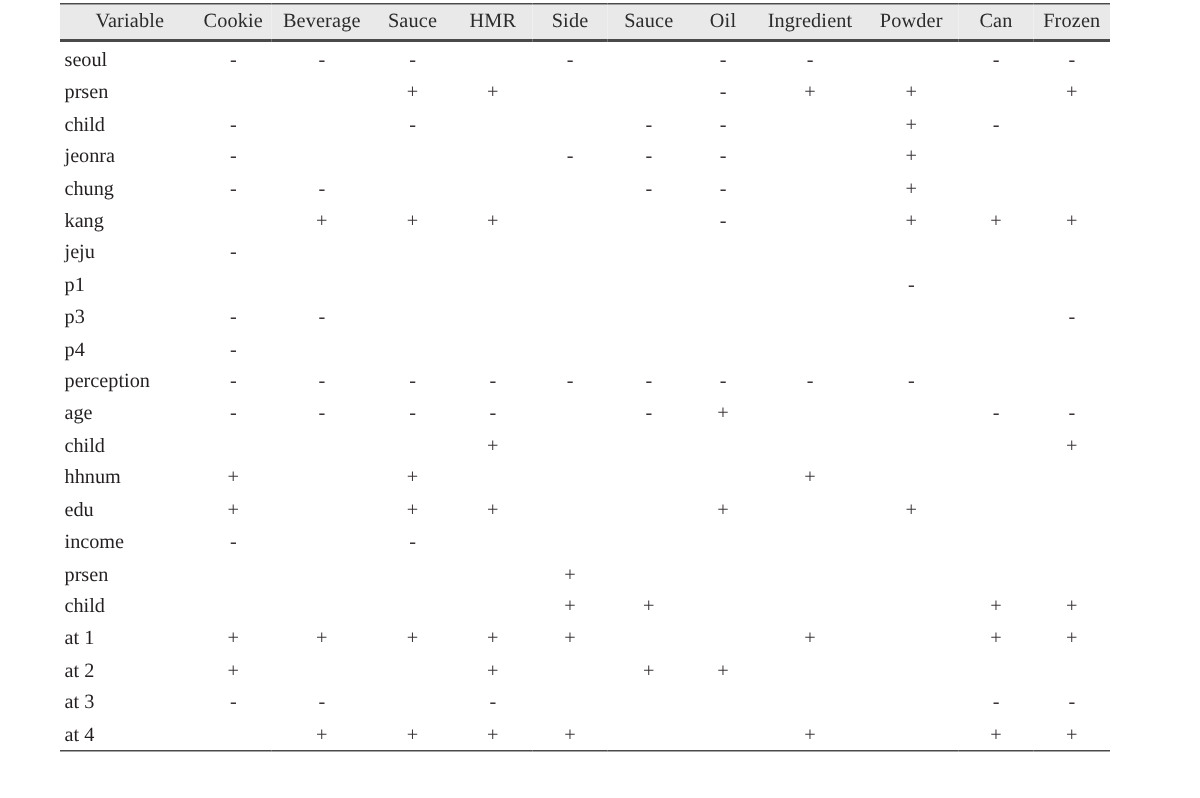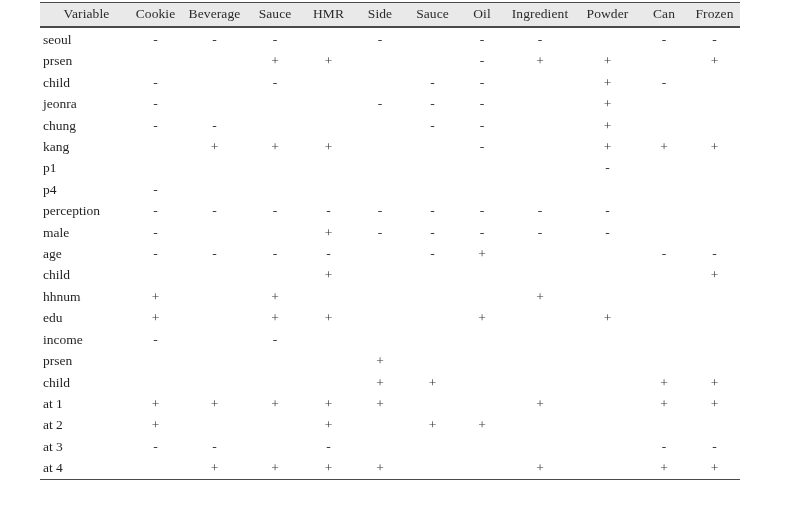--- a/index.html
+++ b/index.html
@@ -185,67 +185,81 @@
           <td class="mark-plus">+</td>
           <td></td>
           <td></td>
           <td class="mark-minus">-</td>
           <td></td>
           <td class="mark-plus">+</td>
           <td class="mark-plus">+</td>
           <td class="mark-plus">+</td>
         </tr>
         <tr>
+          <td class="var-cell">jeju</td>
+          <td class="mark-minus">-</td>
+          <td></td>
+          <td></td>
+          <td></td>
+          <td></td>
+          <td></td>
+          <td></td>
+          <td></td>
+          <td></td>
+          <td></td>
+          <td></td>
+        </tr>
+        <tr>
           <td class="var-cell">p1</td>
           <td></td>
           <td></td>
           <td></td>
           <td></td>
           <td></td>
           <td></td>
           <td></td>
           <td></td>
           <td class="mark-minus">-</td>
           <td></td>
           <td></td>
         </tr>
         <tr>
+          <td class="var-cell">p3</td>
+          <td class="mark-minus">-</td>
+          <td class="mark-minus">-</td>
+          <td></td>
+          <td></td>
+          <td></td>
+          <td></td>
+          <td></td>
+          <td></td>
+          <td></td>
+          <td></td>
+          <td class="mark-minus">-</td>
+        </tr>
+        <tr>
           <td class="var-cell">p4</td>
           <td class="mark-minus">-</td>
           <td></td>
           <td></td>
           <td></td>
           <td></td>
           <td></td>
           <td></td>
           <td></td>
           <td></td>
           <td></td>
           <td></td>
         </tr>
         <tr>
           <td class="var-cell">perception</td>
           <td class="mark-minus">-</td>
           <td class="mark-minus">-</td>
           <td class="mark-minus">-</td>
           <td class="mark-minus">-</td>
-          <td class="mark-minus">-</td>
-          <td class="mark-minus">-</td>
-          <td class="mark-minus">-</td>
-          <td class="mark-minus">-</td>
-          <td class="mark-minus">-</td>
-          <td></td>
-          <td></td>
-        </tr>
-        <tr>
-          <td class="var-cell">male</td>
-          <td class="mark-minus">-</td>
-          <td></td>
-          <td></td>
-          <td class="mark-plus">+</td>
           <td class="mark-minus">-</td>
           <td class="mark-minus">-</td>
           <td class="mark-minus">-</td>
           <td class="mark-minus">-</td>
           <td class="mark-minus">-</td>
           <td></td>
           <td></td>
         </tr>
         <tr>
           <td class="var-cell">age</td>

